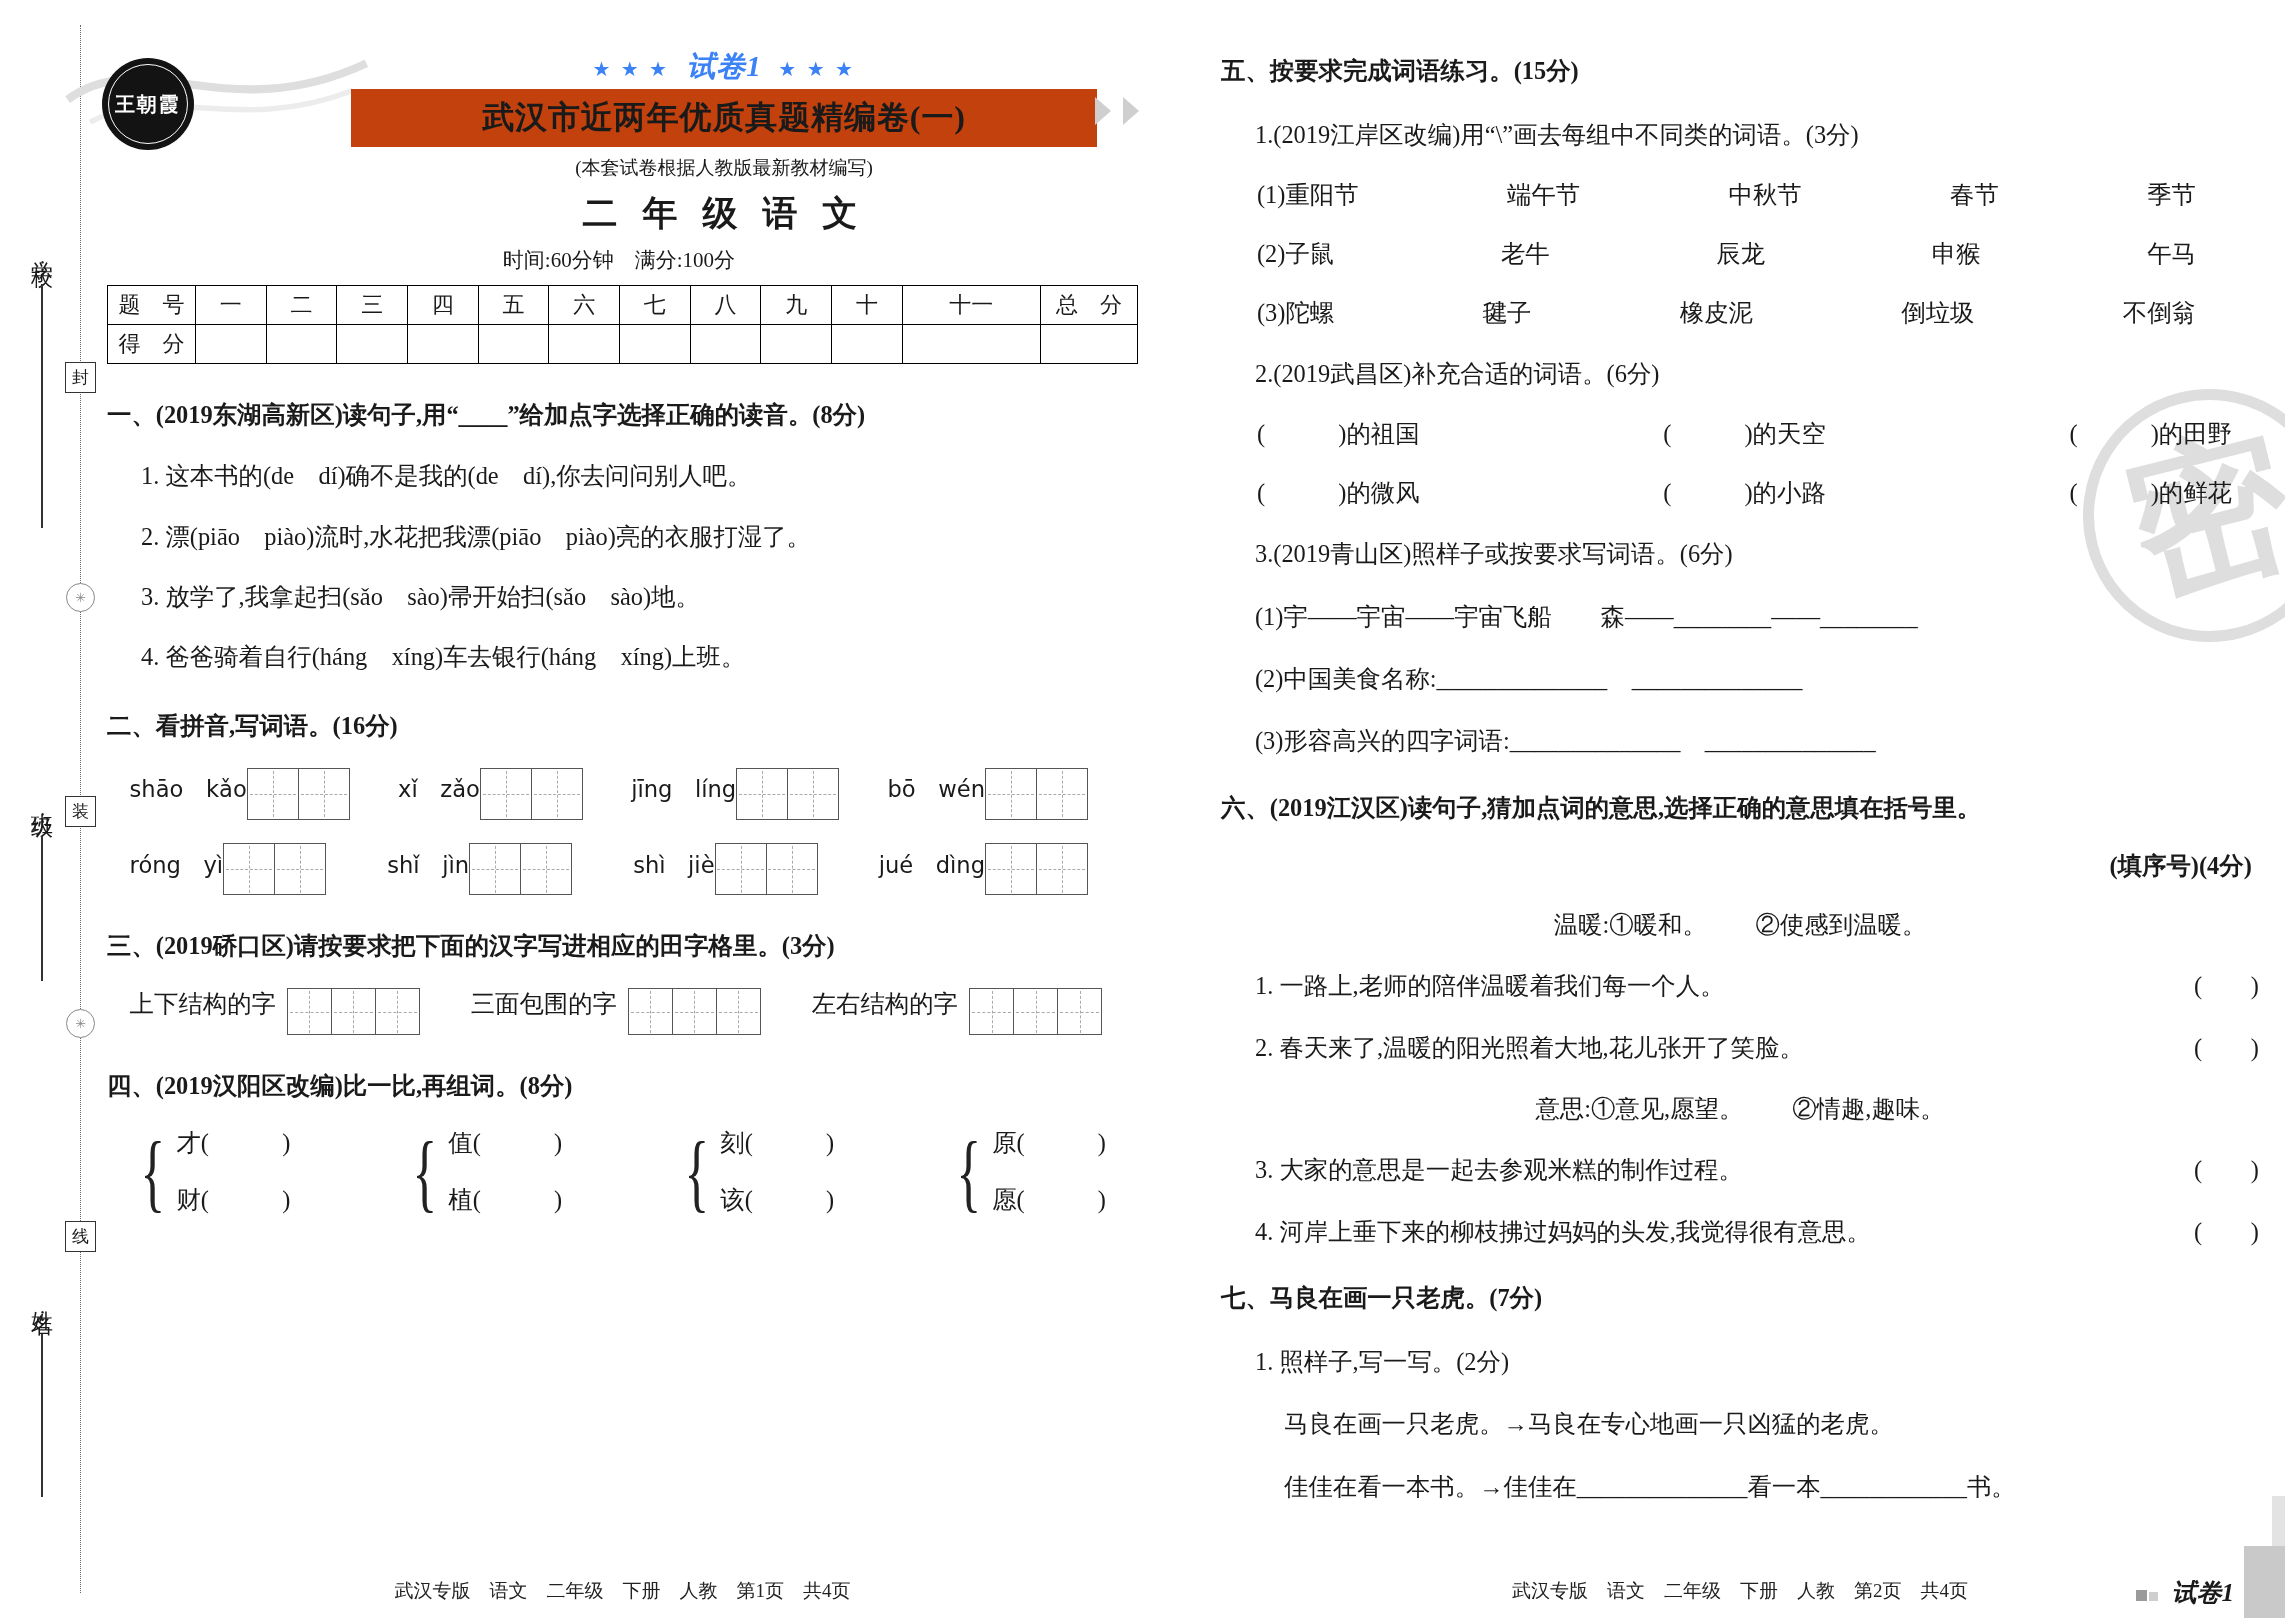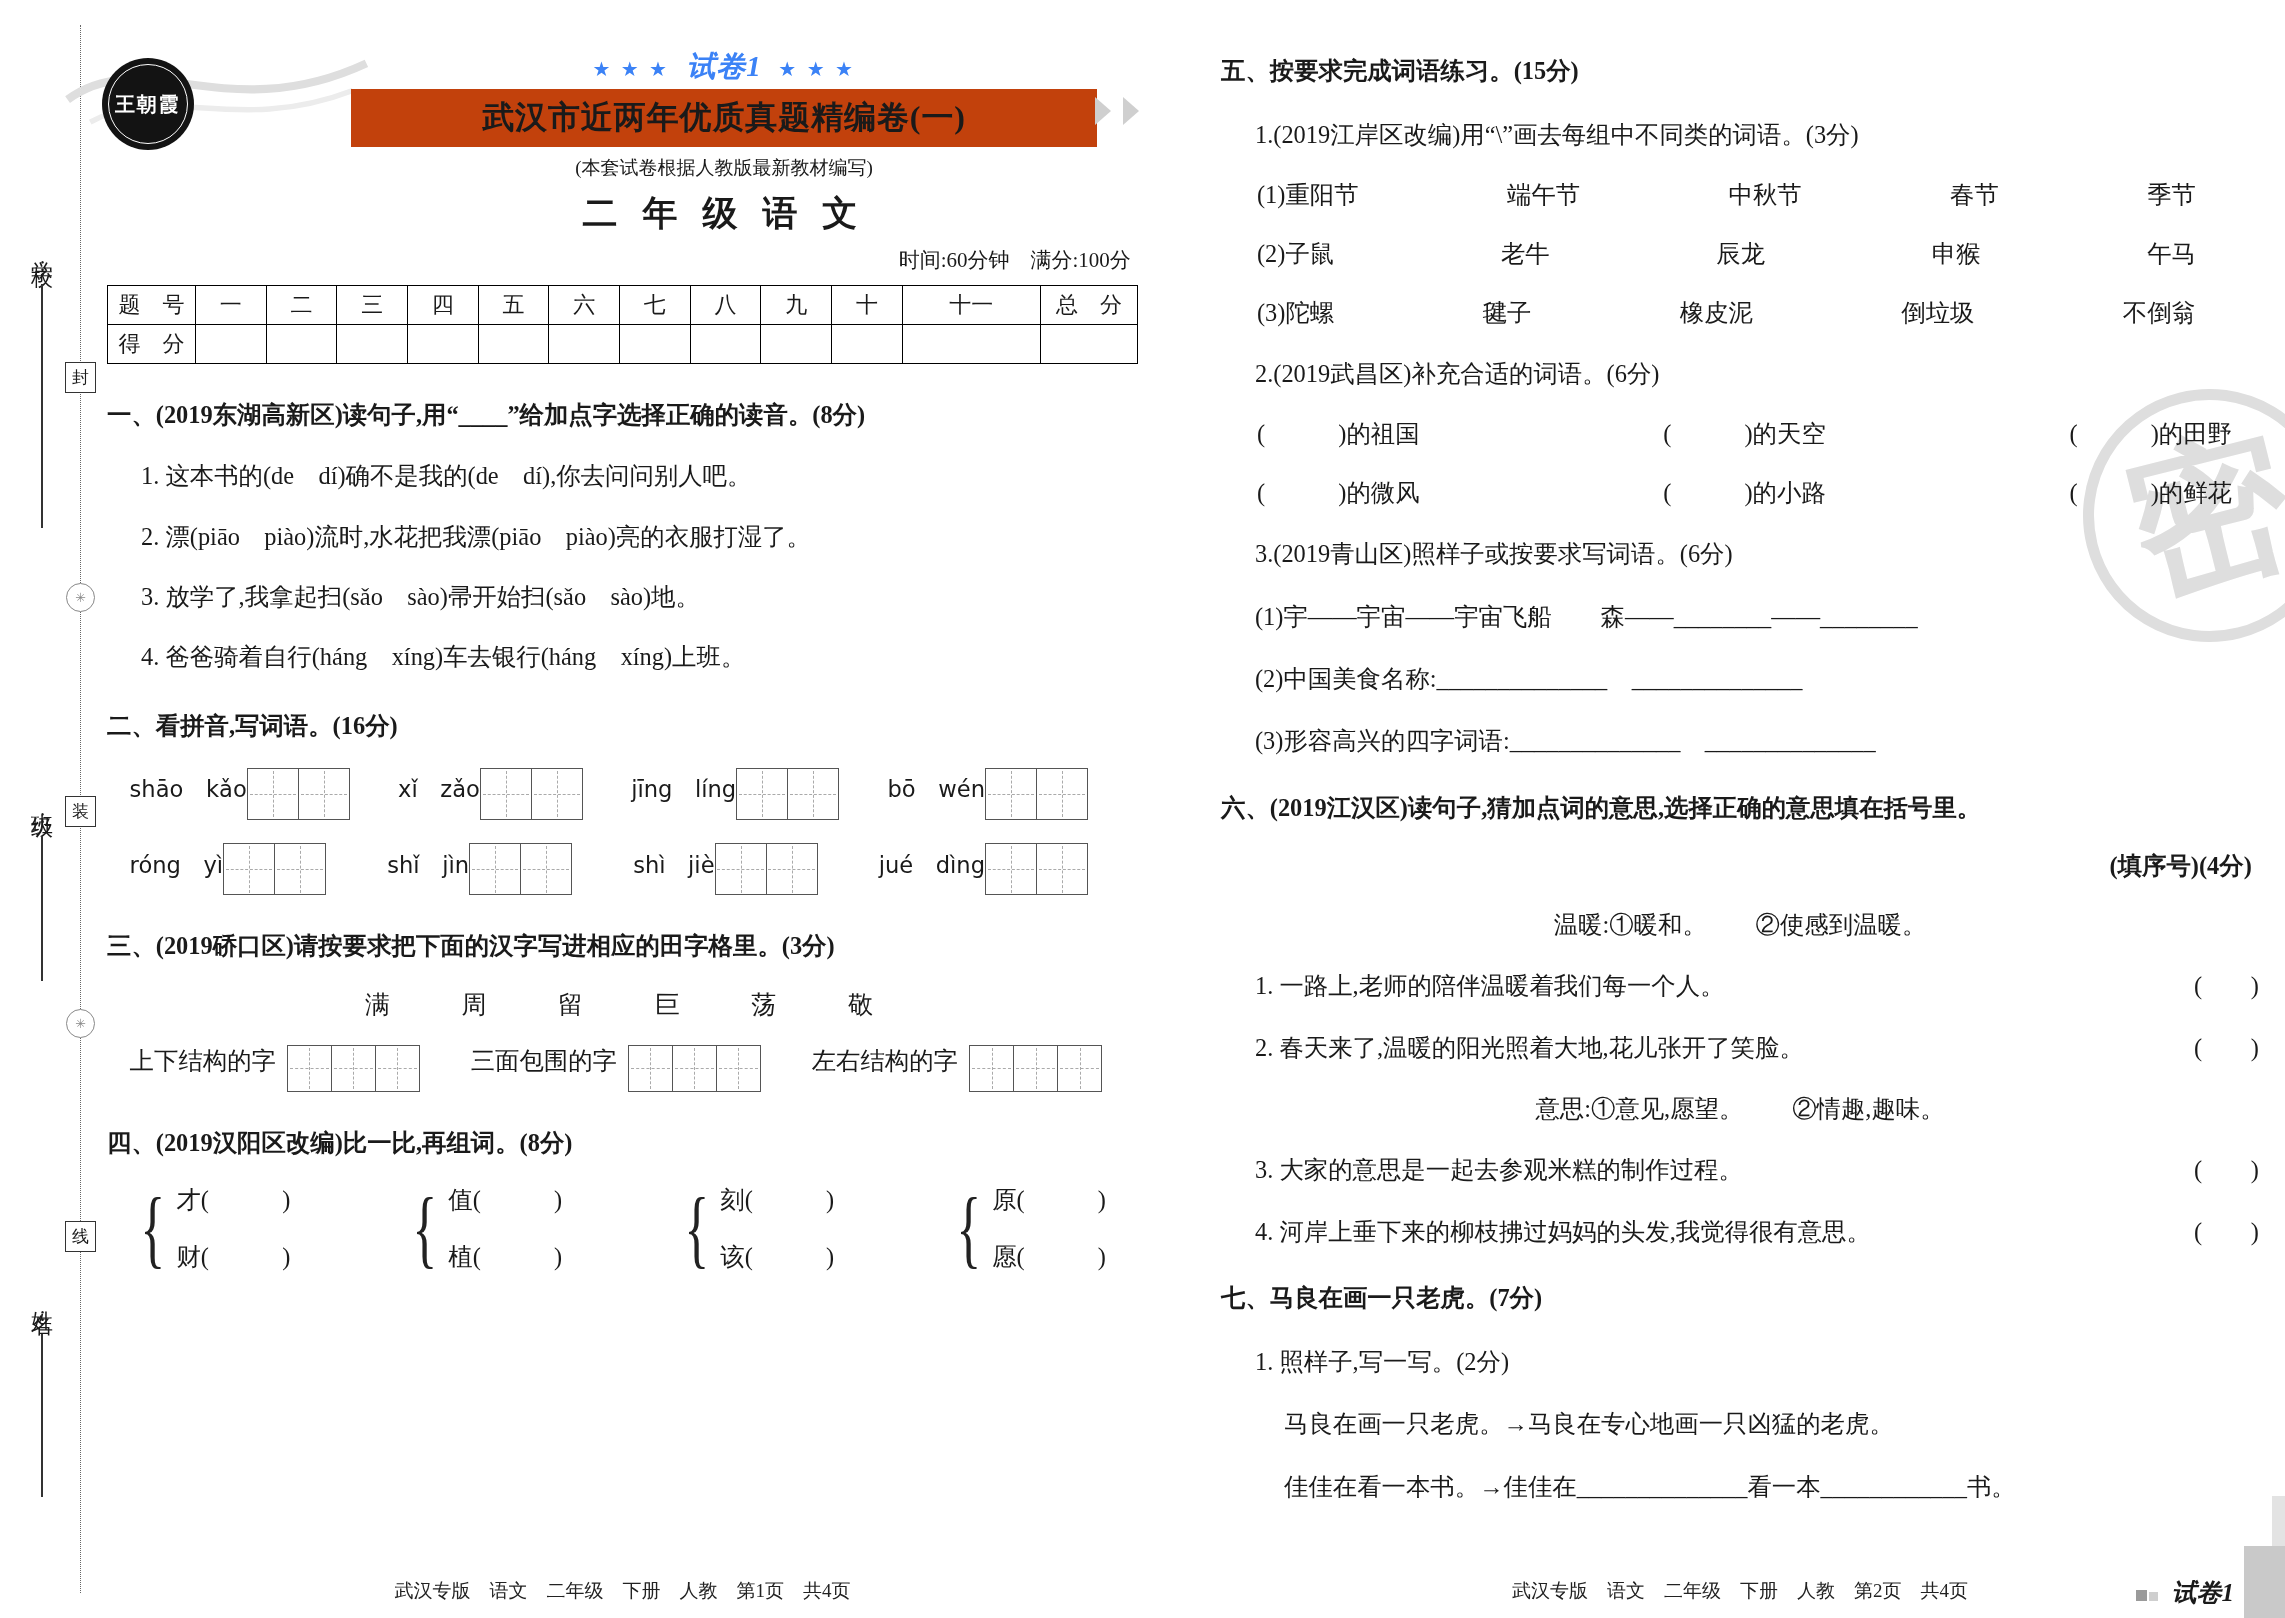--- a/index.html
+++ b/index.html
@@ -28,21 +28,21 @@
     align-items:center;justify-content:center;color:#fff;font-size:20px;font-weight:bold;letter-spacing:1.8px;}
   .tagline{margin:16.3px 41px 0 244px;text-align:center;font-size:20px;color:#3b82f6;letter-spacing:2.7px;}
   .tagname{font-size:29px;font-weight:bold;font-style:italic;margin:0 9px;letter-spacing:0.9px;}
   .banner{position:relative;margin:1.8px 41px 0 244px;background:#c2410c;text-align:center;
     font-weight:bold;font-size:32px;padding:7.2px 0;letter-spacing:0.9px;}
   .banner-arrows{position:absolute;right:-42px;top:7.2px;white-space:nowrap;}
   .tri{display:inline-block;width:0;height:0;border-top:14.5px solid transparent;
     border-bottom:14.5px solid transparent;border-left:16.3px solid #cfcfcf;margin-left:2.7px;}
   .subtitle{margin:7.2px 41px 0 244px;text-align:center;font-size:19px;}
   .grade{margin:9px 41px 0 244px;text-align:center;font-size:35px;font-weight:bold;letter-spacing:8.1px;}
-  .meta{margin-top:9px;text-align:right;font-size:21px;padding-right:7.2px;}
+  .meta{margin-top:9px;text-align:center;font-size:21px;padding-right:7.2px;}
   
   table.score{width:100%;border-collapse:collapse;margin-top:11px;}
   table.score td{border:1.8px solid #000;height:38px;text-align:center;font-size:22px;padding:0;}
   td.wide1{width:87px;} td.widelast{width:96px;}
   
   .sec-title{font-weight:bold;font-size:24.4px;margin-top:33px;line-height:1.5;}
   .item{font-size:24.4px;margin:25px 0 0 34px;line-height:1.45;}
   
   .py-row{display:flex;justify-content:space-between;margin:23.5px 50px 0 22.6px;}
   .py-group{display:flex;align-items:center;}
@@ -251,21 +251,20 @@
     <div class="py-group">
       <span class="pinyin">jué　dìng</span>
       <div class="grid">
         <div class="gcell"></div>
         <div class="gcell"></div>
       </div>
     </div>
   </div>
 
   <div class="sec-title">三、(2019硚口区)请按要求把下面的汉字写进相应的田字格里。(3分)</div>
-  <div class="chars-line">满　　周　　留　　巨　　荡　　敬</div>
   <div class="struct-row">
     <div class="struct-group">
       <span class="struct-label">上下结构的字</span>
       <div class="grid">
         <div class="gcell small"></div>
         <div class="gcell small"></div>
         <div class="gcell small"></div>
       </div>
     </div>
     <div class="struct-group">

